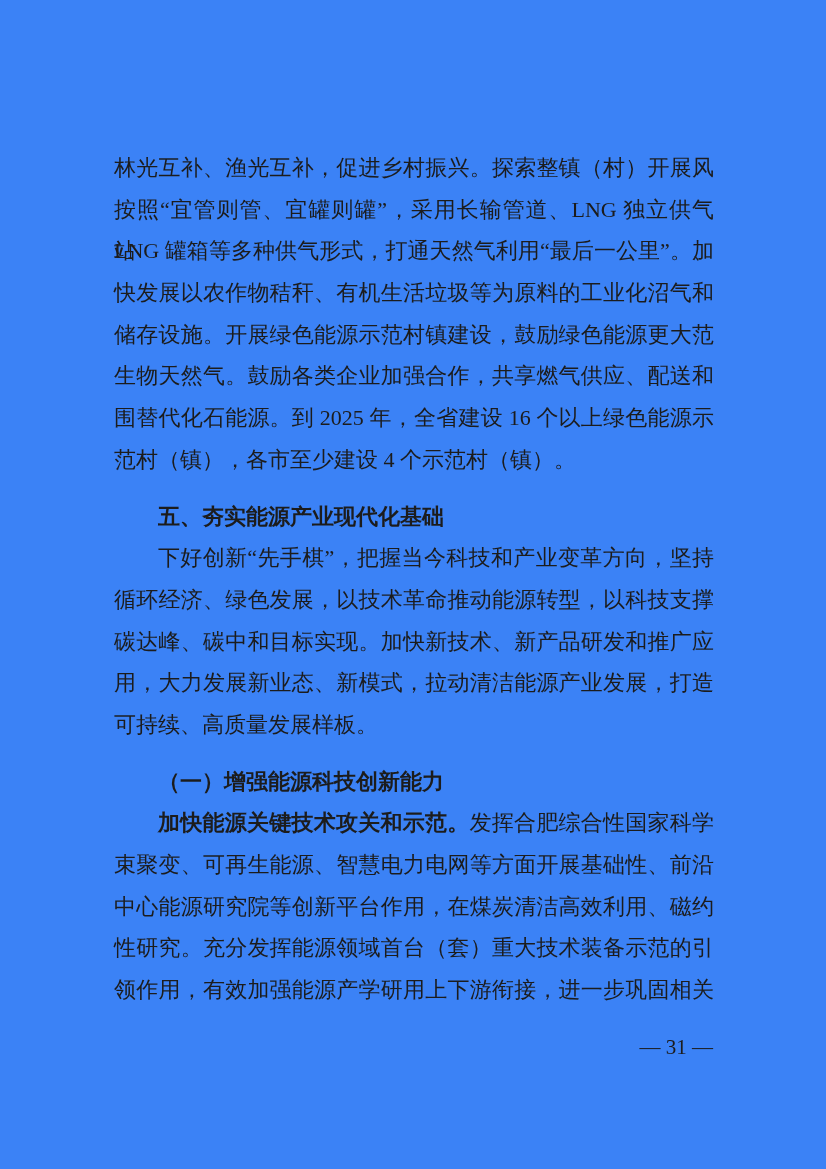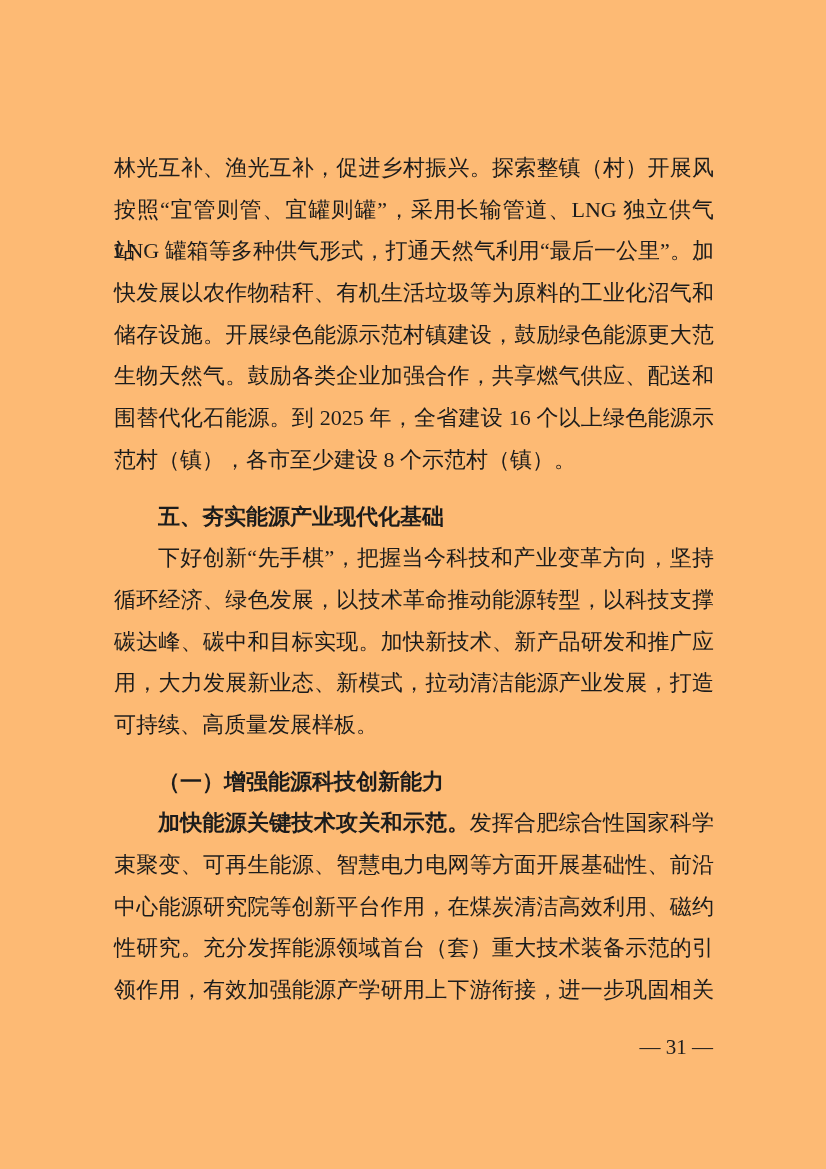--- a/index.html
+++ b/index.html
@@ -11,21 +11,21 @@
     height: 1169px;
     position: relative;
     background: #ffffff;
     overflow: hidden;
     font-family: "Liberation Serif", "DejaVu Serif", serif;
     color: #1c1c1c;
   }
   .page {
     position: absolute;
     inset: 0;
-    background: #fdba74;
+    background: #3b82f6;
   }
   .text-block {
     position: absolute;
     left: 114px;
     top: 147px;
     width: 600px;
   }
   .line {
     height: 41.7px;
     line-height: 41.7px;
@@ -64,21 +64,21 @@
 
 <div class="page">
   <div class="text-block">
       <div class="line fill"><span>林光互补、渔光互补，促进乡村振兴。探索整镇（村）开展风</span></div>
       <div class="line fill"><span>按照“宜管则管、宜罐则罐”，采用长输管道、LNG 独立供气站、</span></div>
       <div class="line fill"><span>LNG 罐箱等多种供气形式，打通天然气利用“最后一公里”。加</span></div>
       <div class="line fill"><span>快发展以农作物秸秆、有机生活垃圾等为原料的工业化沼气和</span></div>
       <div class="line fill"><span>储存设施。开展绿色能源示范村镇建设，鼓励绿色能源更大范</span></div>
       <div class="line fill"><span>生物天然气。鼓励各类企业加强合作，共享燃气供应、配送和</span></div>
       <div class="line fill"><span>围替代化石能源。到 2025 年，全省建设 16 个以上绿色能源示</span></div>
-      <div class="line"><span>范村（镇），各市至少建设 8 个示范村（镇）。</span></div>
+      <div class="line"><span>范村（镇），各市至少建设 4 个示范村（镇）。</span></div>
       <div class="line indent heading"><span class="bold-run">五、夯实能源产业现代化基础</span></div>
       <div class="line fill indent"><span>下好创新“先手棋”，把握当今科技和产业变革方向，坚持</span></div>
       <div class="line fill"><span>循环经济、绿色发展，以技术革命推动能源转型，以科技支撑</span></div>
       <div class="line fill"><span>碳达峰、碳中和目标实现。加快新技术、新产品研发和推广应</span></div>
       <div class="line fill"><span>用，大力发展新业态、新模式，拉动清洁能源产业发展，打造</span></div>
       <div class="line"><span>可持续、高质量发展样板。</span></div>
       <div class="line indent heading"><span class="bold-run">（一）增强能源科技创新能力</span></div>
       <div class="line fill indent"><span class="bold-run">加快能源关键技术攻关和示范。</span><span>发挥合肥综合性国家科学</span></div>
       <div class="line fill"><span>束聚变、可再生能源、智慧电力电网等方面开展基础性、前沿</span></div>
       <div class="line fill"><span>中心能源研究院等创新平台作用，在煤炭清洁高效利用、磁约</span></div>

